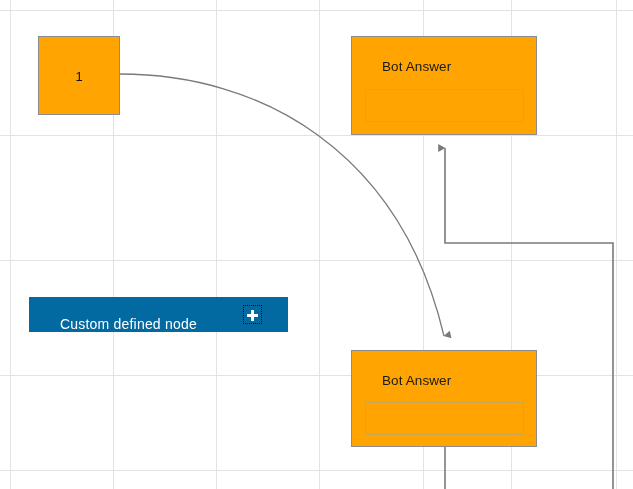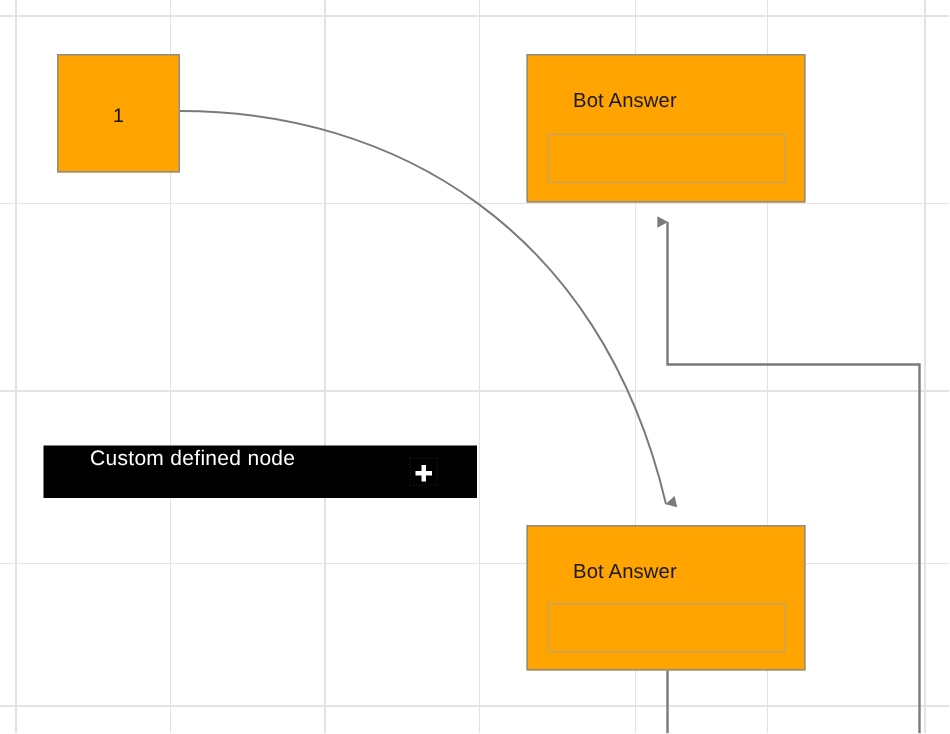--- a/index.html
+++ b/index.html
@@ -83,26 +83,26 @@
     height: 97px;
   }
   #node-bot-bottom .node-slot {
     top: 51px;
     height: 33px;
   }
   #palette-custom-node {
     position: absolute;
     left: 29px;
     top: 297px;
-    width: 289px;
+    width: 259px;
     height: 35px;
     box-sizing: border-box;
-    background: #000000;
+    background: #0369a1;
     display: flex;
-    align-items: flex-start;
+    align-items: flex-end;
     cursor: pointer;
   }
   #palette-custom-node .palette-label {
     margin-left: 31px;
     font-size: 14px;
     color: #ffffff;
     letter-spacing: 0.2px;
     white-space: nowrap;
   }
   #palette-custom-node .palette-add {

